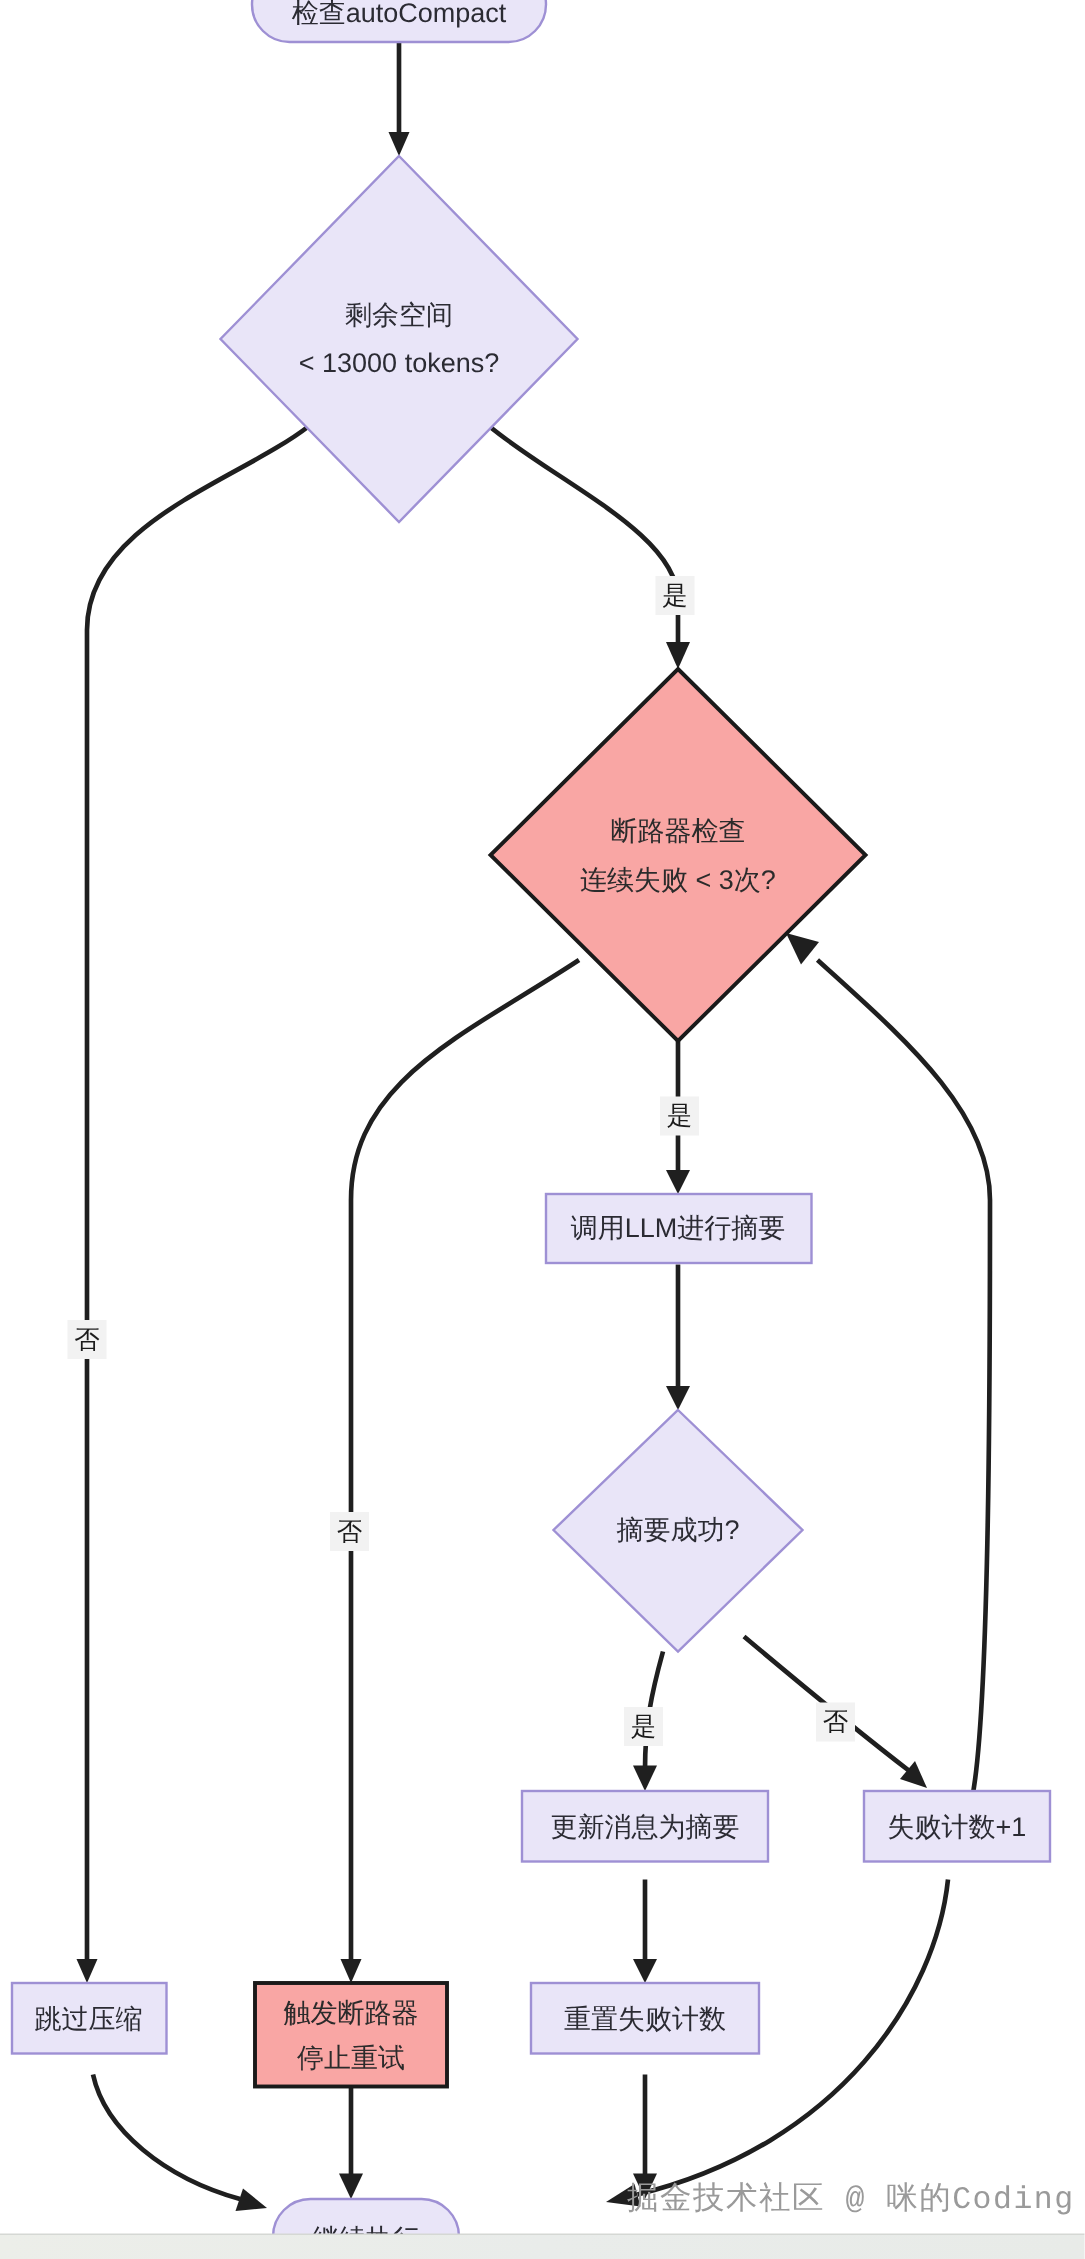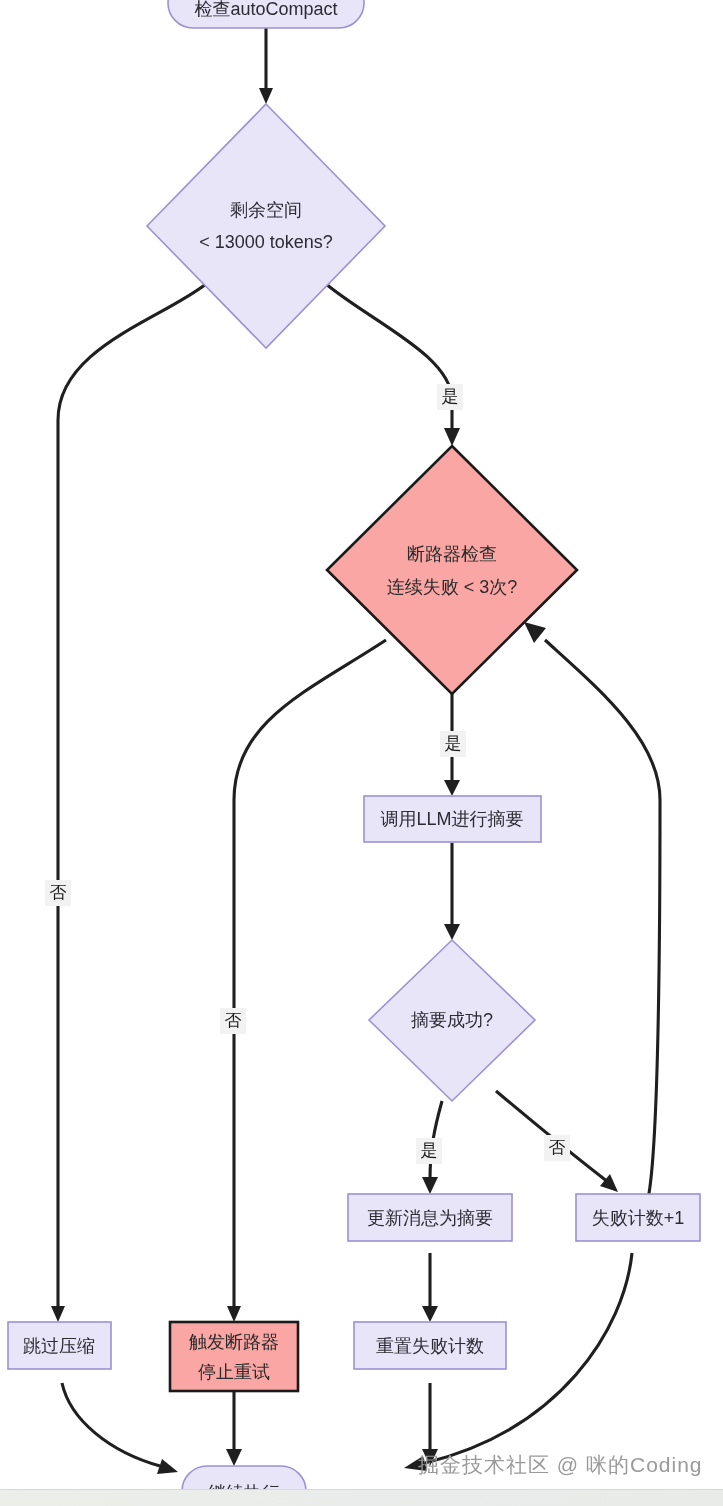--- a/index.html
+++ b/index.html
@@ -76,21 +76,21 @@
     font-family: "Liberation Sans", "DejaVu Sans", sans-serif;
     font-size: 17px;
     fill: #1c1c1c;
     text-anchor: middle;
     dominant-baseline: middle;
   }
   .watermark {
     position: absolute;
     left: 418px;
     top: 1451px;
-    font-family: Liberation Sans, sans-serif;
+    font-family: Liberation Mono, monospace;
     font-size: 21px;
     color: #9a9a9a;
     letter-spacing: 1px;
     white-space: nowrap;
   }
   .bottom-strip {
     position: absolute;
     left: 0;
     bottom: 0;
     width: 723px;

